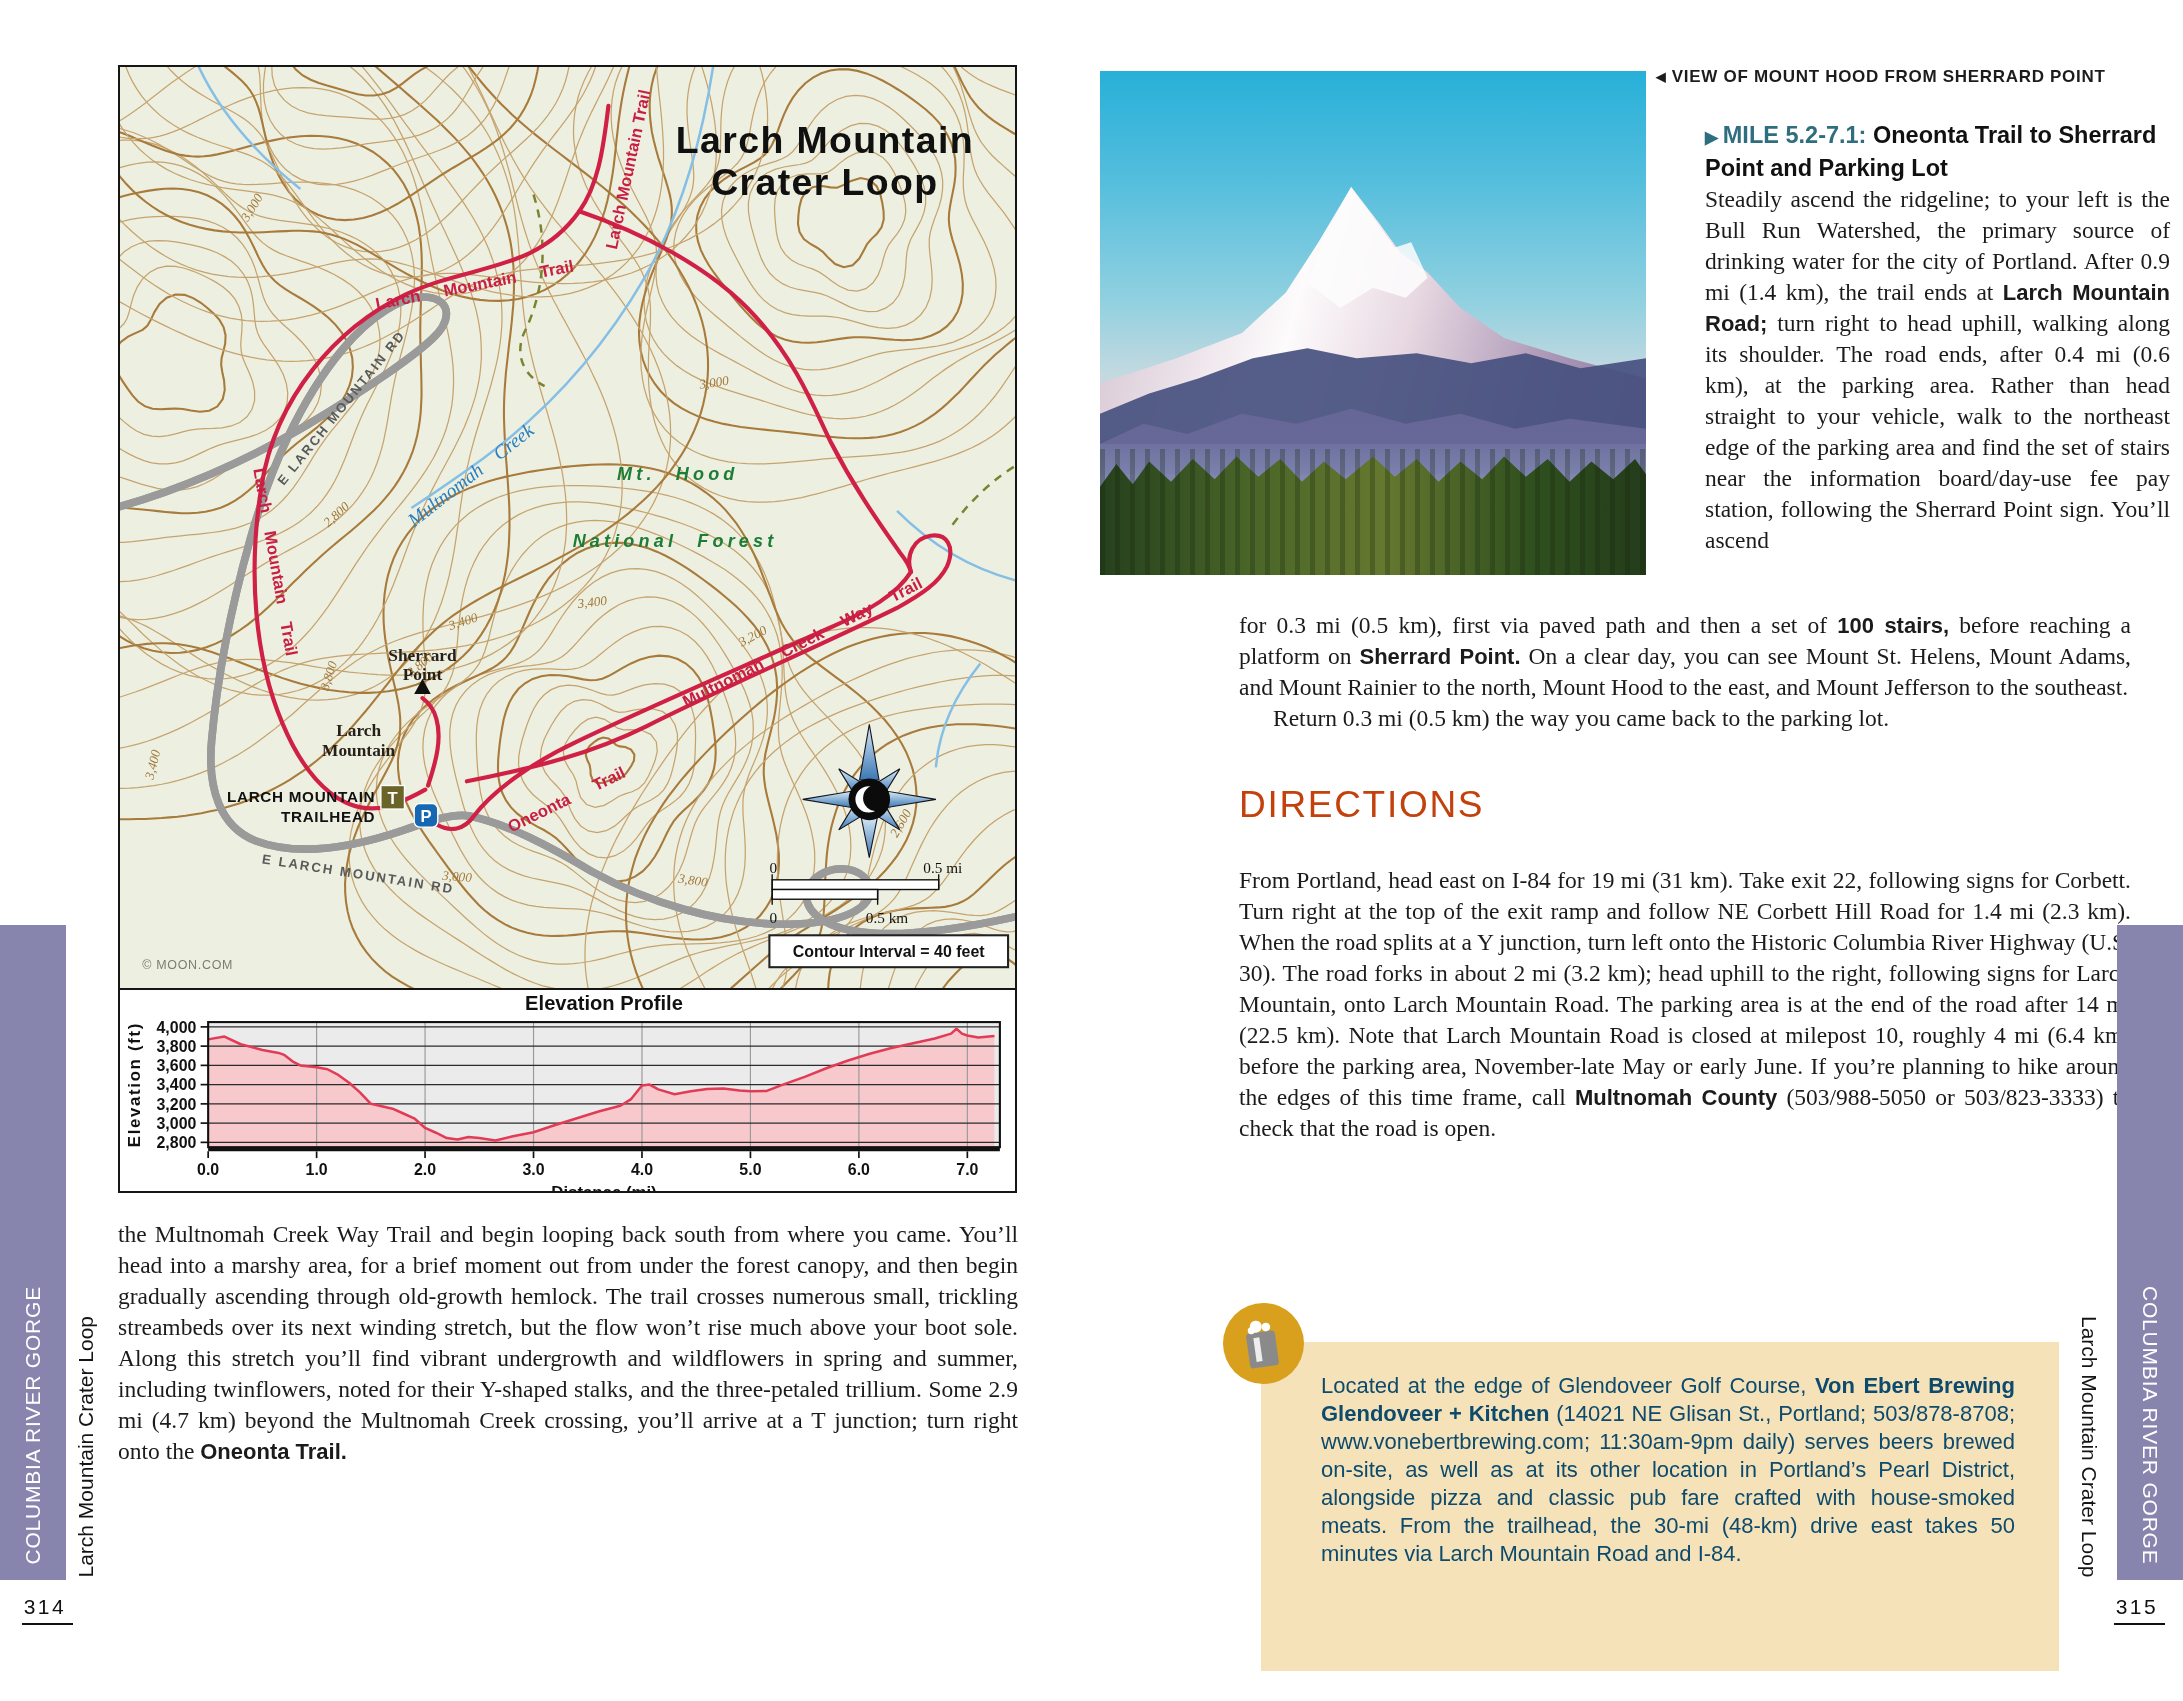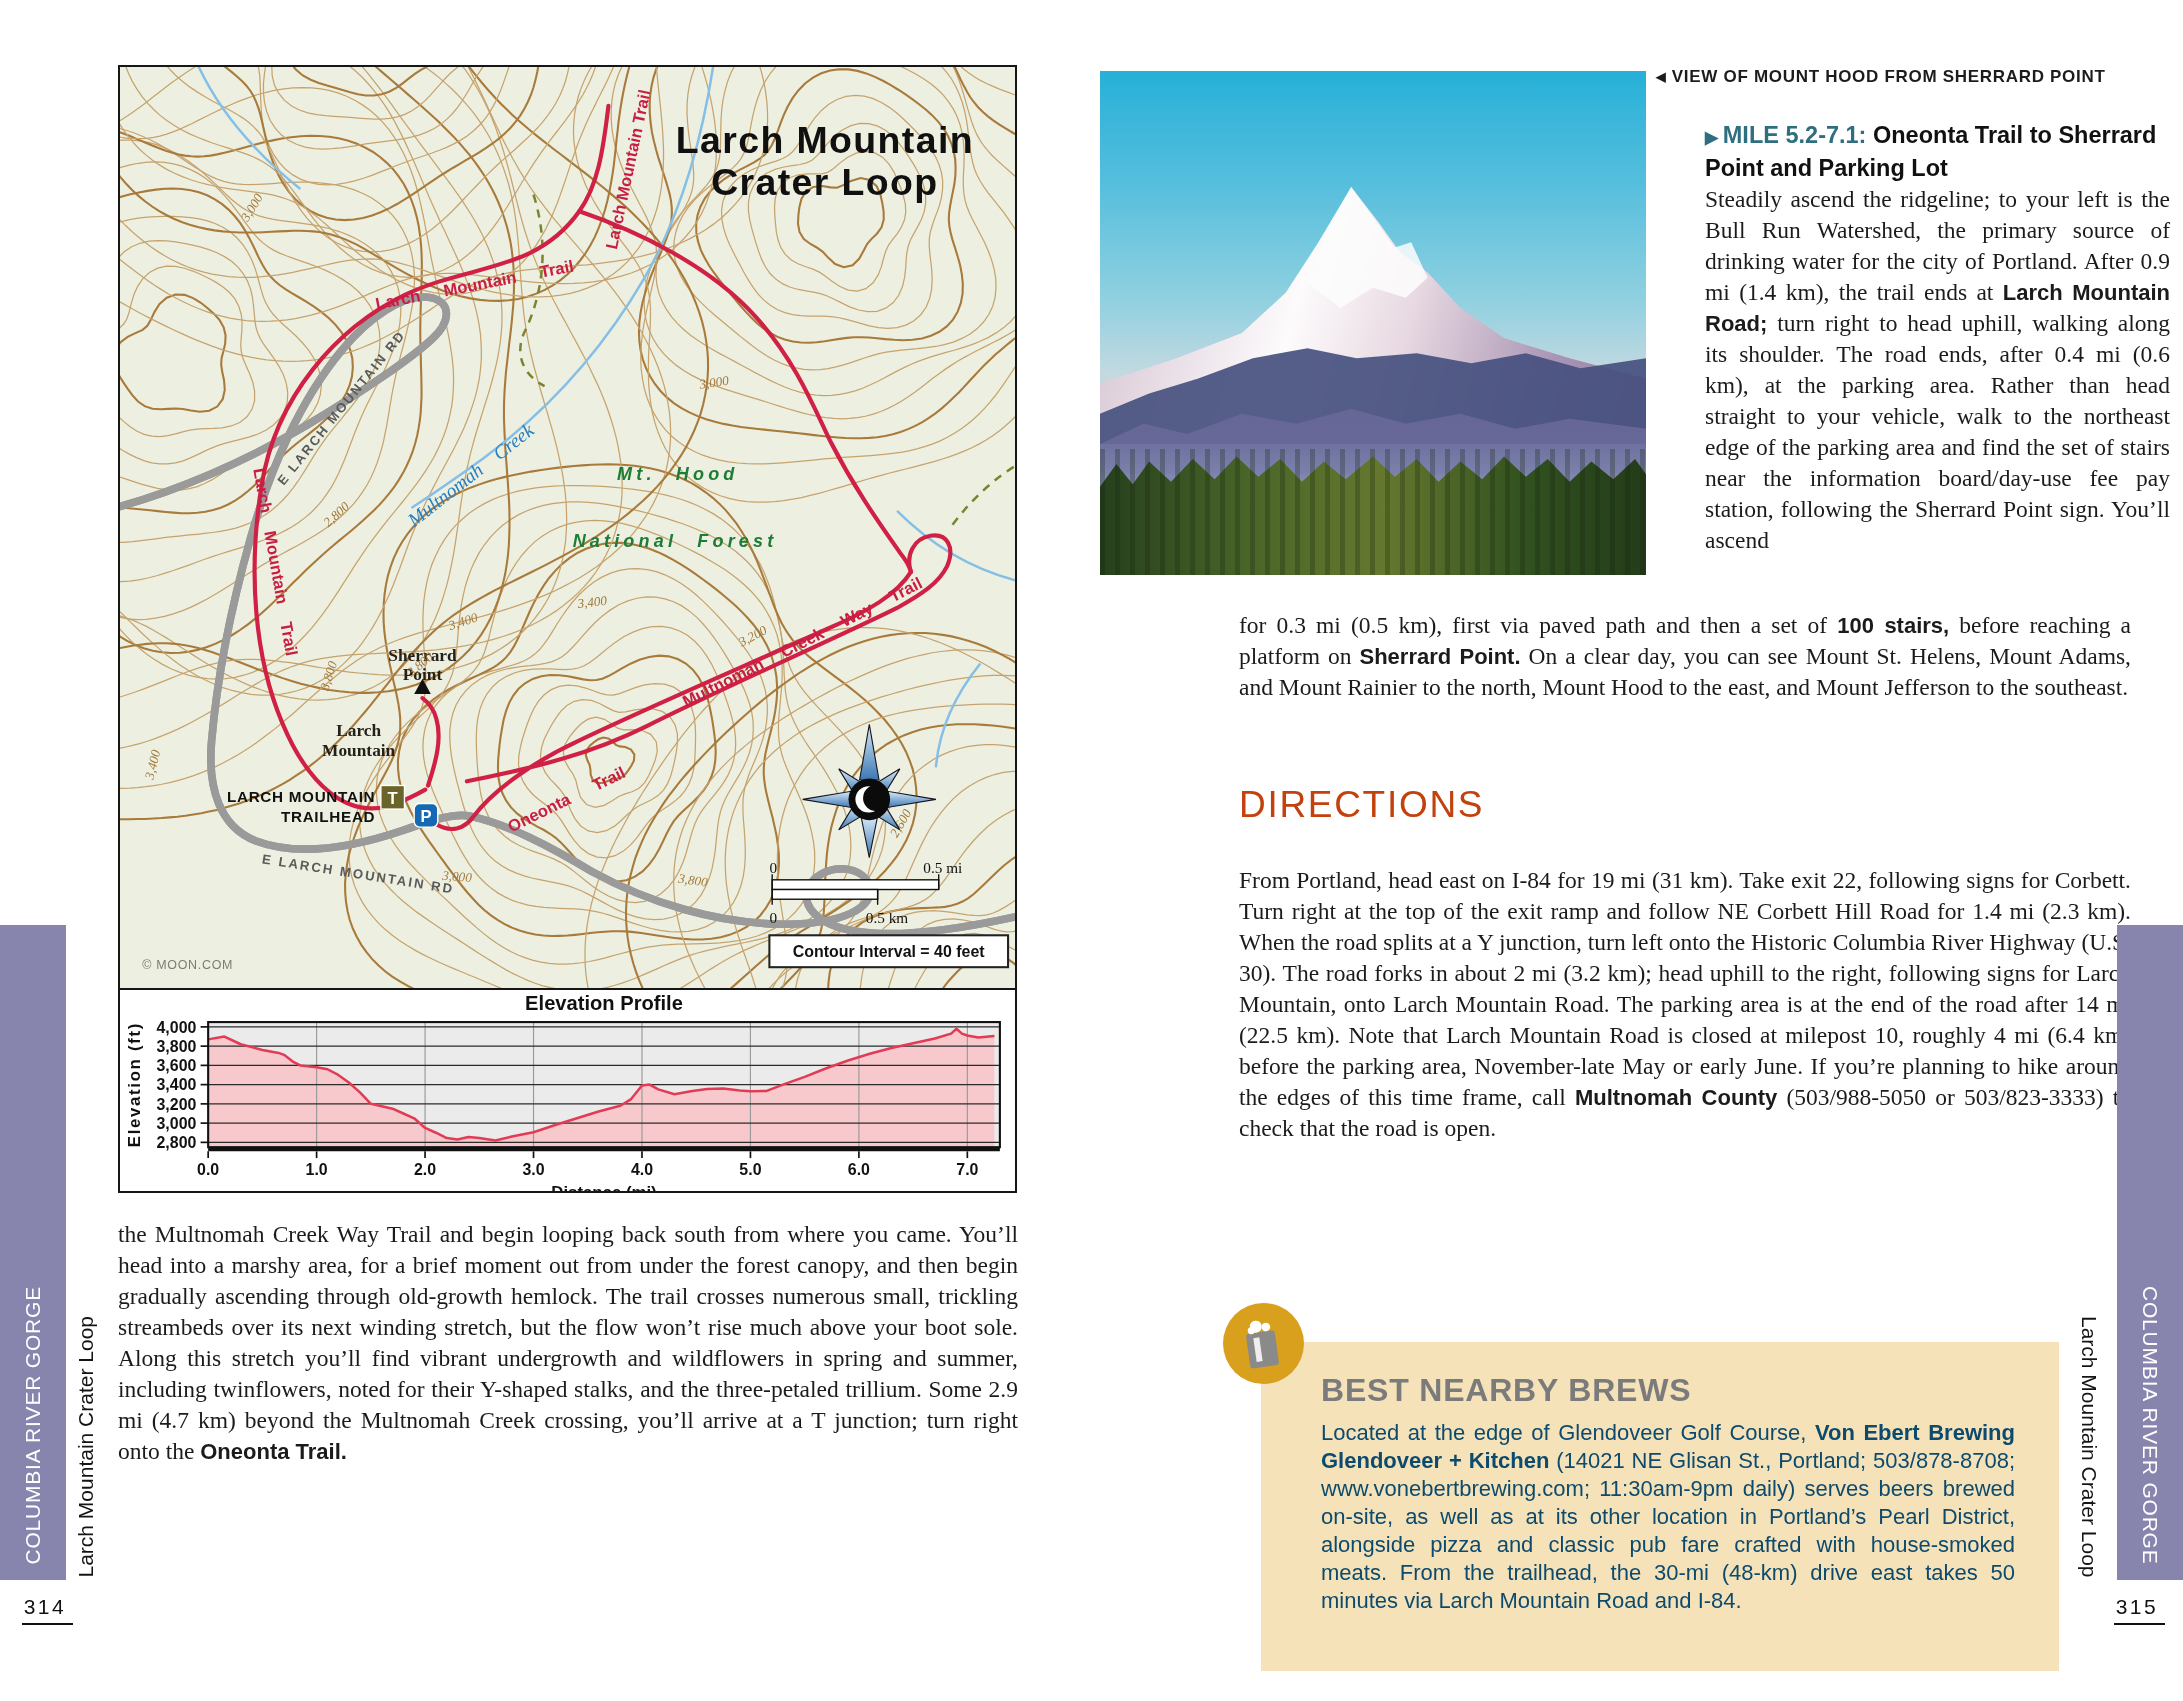--- a/index.html
+++ b/index.html
@@ -338,29 +338,29 @@
   </div>
   <div id="caption"><span class="arr">◀</span> <span>VIEW OF MOUNT HOOD FROM SHERRARD POINT</span></div>
 
   <div id="mile-col">
     <div id="mile-head"><span class="arr">▶ </span><span class="tb">MILE 5.2-7.1: </span><span>Oneonta Trail to Sherrard Point and Parking Lot</span></div>
     <div class="serif"><span>Steadily ascend the ridgeline; to your left is the Bull Run Watershed, the primary source of drinking water for the city of Portland. After 0.9 mi (1.4 km), the trail ends at </span><span class="b">Larch Mountain Road;</span><span> turn right to head uphill, walking along its shoulder. The road ends, after 0.4 mi (0.6 km), at the parking area. Rather than head straight to your vehicle, walk to the northeast edge of the parking area and find the set of stairs near the information board/day-use fee pay station, following the Sherrard Point sign. You’ll ascend</span></div>
   </div>
 
   <div id="wide-col">
     <div class="serif"><span>for 0.3 mi (0.5 km), first via paved path and then a set of </span><span class="b">100 stairs,</span><span> before reaching a platform on </span><span class="b">Sherrard Point.</span><span> On a clear day, you can see Mount St. Helens, Mount Adams, and Mount Rainier to the north, Mount Hood to the east, and Mount Jefferson to the southeast.</span></div>
+    <div class="serif indent"><span>Return 0.3 mi (0.5 km) the way you came back to the parking lot.</span></div>
   </div>
 
   <div id="directions-h">DIRECTIONS</div>
   <div id="directions-p" class="serif"><span>From Portland, head east on I-84 for 19 mi (31 km). Take exit 22, following signs for Corbett. Turn right at the top of the exit ramp and follow NE Corbett Hill Road for 1.4 mi (2.3 km). When the road splits at a Y junction, turn left onto the Historic Columbia River Highway (U.S. 30). The road forks in about 2 mi (3.2 km); head uphill to the right, following signs for Larch Mountain, onto Larch Mountain Road. The parking area is at the end of the road after 14 mi (22.5 km). Note that Larch Mountain Road is closed at milepost 10, roughly 4 mi (6.4 km) before the parking area, November-late May or early June. If you’re planning to hike around the edges of this time frame, call </span><span class="b">Multnomah County</span><span> (503/988-5050 or 503/823-3333) to check that the road is open.</span></div>
 
 
   <div id="brews">
     <div id="brews-inner">
-      <div id="brews-title">BEST NEARBY BREWS</div>
       <div id="brews-body"><span>Located at the edge of Glendoveer Golf Course, </span><span class="b">Von Ebert Brewing Glendoveer + Kitchen</span><span> (14021 NE Glisan St., Portland; 503/878-8708; www.vonebertbrewing.com; 11:30am-9pm daily) serves beers brewed on-site, as well as at its other location in Portland’s Pearl District, alongside pizza and classic pub fare crafted with house-smoked meats. From the trailhead, the 30-mi (48-km) drive east takes 50 minutes via Larch Mountain Road and I-84.</span></div>
     </div>
   </div>
   <div id="beer-badge">
       <span class="mug"></span>
     </div>
 
   <div id="left-text" class="serif"><span>the Multnomah Creek Way Trail and begin looping back south from where you came. You’ll head into a marshy area, for a brief moment out from under the forest canopy, and then begin gradually ascending through old-growth hemlock. The trail crosses numerous small, trickling streambeds over its next winding stretch, but the flow won’t rise much above your boot sole. Along this stretch you’ll find vibrant undergrowth and wildflowers in spring and summer, including twinflowers, noted for their Y-shaped stalks, and the three-petaled trillium. Some 2.9 mi (4.7 km) beyond the Multnomah Creek crossing, you’ll arrive at a T junction; turn right onto the </span><span class="b">Oneonta Trail.</span></div>
 
   <div class="bar" id="bar-left">

